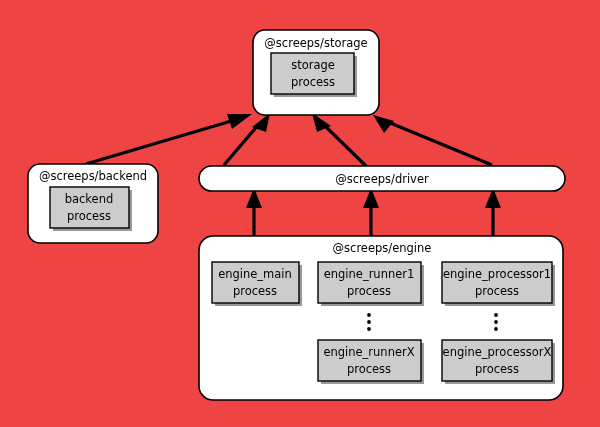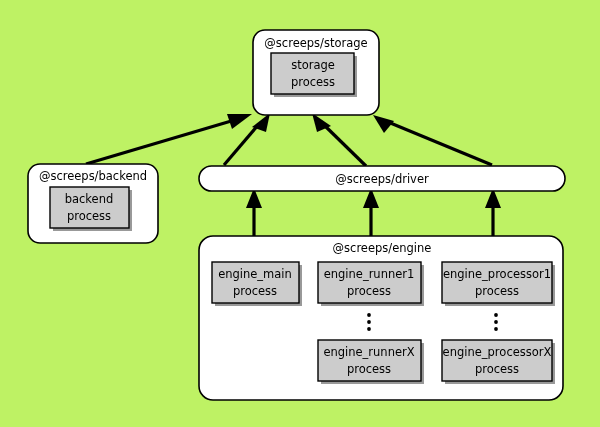--- a/index.html
+++ b/index.html
@@ -10,21 +10,21 @@
   body {
     width: 600px;
     height: 427px;
     font-family: "DejaVu Sans", sans-serif;
     overflow: hidden;
   }
   #diagram-root {
     position: relative;
     width: 600px;
     height: 427px;
-    background: #bef264;
+    background: #ef4444;
   }
   svg.diagram {
     display: block;
     width: 600px;
     height: 427px;
   }
   .pkg-box {
     fill: #ffffff;
     stroke: #000000;
     stroke-width: 1.6;

